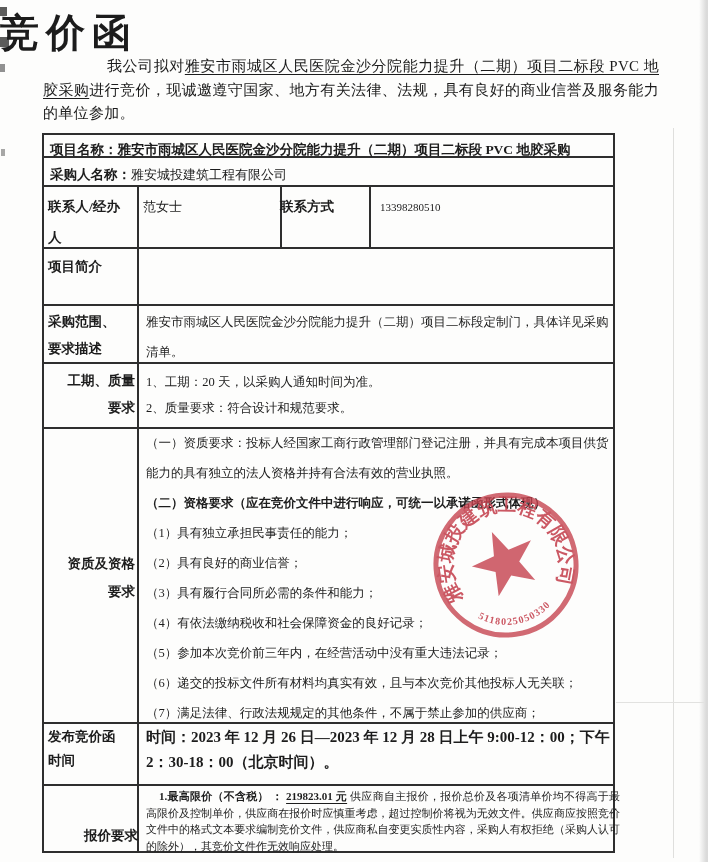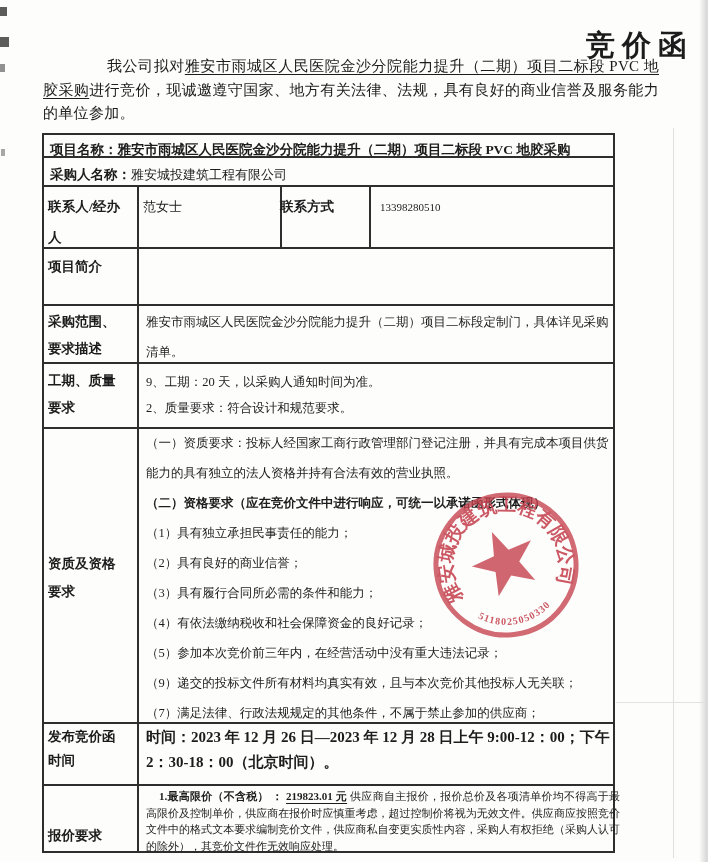--- a/index.html
+++ b/index.html
@@ -8,38 +8,38 @@
        font-family:"Liberation Serif","DejaVu Serif",serif;
        color:#1c1c1c;}
   .page{position:absolute;inset:0;}
   
   .edge-mark{position:absolute;background:#262626;opacity:.75;}
   .right-band{position:absolute;top:0;right:0;width:9px;height:862px;
               background:linear-gradient(to right,rgba(200,200,200,0) 0%,rgba(190,190,190,.55) 80%);}
   .fold-line{position:absolute;left:673px;top:128px;width:1px;height:730px;background:#d7d7d5;opacity:.8;}
   .scan-hline{position:absolute;left:616px;top:702px;width:88px;height:1px;background:#e2e2e0;}
   
-  .title{position:absolute;top:6px;left:0;width:694px;text-align:right;
-         font-size:29px;font-weight:bold;letter-spacing:7px;margin-top:20px;}
+  .title{position:absolute;top:6px;left:0;width:694px;text-align:left;
+         font-size:39px;font-weight:bold;letter-spacing:7px;}
   .intro{position:absolute;left:43px;top:40px;width:616px;
          font-size:15px;letter-spacing:.3px;line-height:23.5px;
          text-align:justify;text-indent:64px;}
   .u{text-decoration:underline;text-underline-offset:3px;}
   
   .tbl{position:absolute;left:42px;top:133px;width:573px;height:720px;
        border:2px solid #2e2e2e;box-sizing:border-box;}
   .hline{position:absolute;left:42px;width:573px;height:1.5px;background:#2e2e2e;}
   .vline{position:absolute;width:1.5px;background:#2e2e2e;}
   
   .cell{position:absolute;font-size:12.5px;line-height:30px;}
   .lbl{font-weight:bold;font-size:13.5px;}
   .b{font-weight:bold;}
   .label-box{position:absolute;left:48px;width:72px;font-weight:bold;font-size:13.5px;line-height:27px;}
   .just{text-align:justify;text-justify:inter-character;}
-  .ctr{text-align:left;}
+  .ctr{text-align:right;margin-left:15px;}
   .content{position:absolute;left:146px;width:474px;}
   
   .stamp{position:absolute;left:421px;top:483px;width:170px;height:170px;pointer-events:none;}
 </style>
 </head>
 <body>
 
 <div class="page">
 
   <div class="edge-mark" style="left:0;top:7px;width:7px;height:9px;"></div>
@@ -76,41 +76,41 @@
   <div class="cell lbl" style="left:280px;top:192px;width:76px;">联系方式</div>
   <div class="cell" style="left:380px;top:192px;width:200px;font-size:11px;">13398280510</div>
 
   <div class="label-box" style="top:253px;">项目简介</div>
 
   <div class="label-box" style="top:308px;">采购范围、要求描述</div>
   <div class="content" style="top:307px;line-height:30px;font-size:12.5px;">雅安市雨城区人民医院金沙分院能力提升（二期）项目二标段定制门，具体详见采购清单。</div>
 
   <div class="label-box ctr" style="top:367px;">工期、质量要求</div>
   <div class="content" style="top:370px;line-height:25.5px;font-size:12.5px;">
-    <div>9、工期：20 天，以采购人通知时间为准。</div>
+    <div>1、工期：20 天，以采购人通知时间为准。</div>
     <div>2、质量要求：符合设计和规范要求。</div>
   </div>
 
   <div class="label-box ctr" style="top:550px;line-height:28px;">资质及资格要求</div>
   <div class="content" style="top:428px;line-height:30px;font-size:12.5px;">
     <div>（一）资质要求：投标人经国家工商行政管理部门登记注册，并具有完成本项目供货能力的具有独立的法人资格并持有合法有效的营业执照。</div>
     <div class="b">（二）资格要求（应在竞价文件中进行响应，可统一以承诺函形式体现）</div>
     <div>（1）具有独立承担民事责任的能力；</div>
     <div>（2）具有良好的商业信誉；</div>
     <div>（3）具有履行合同所必需的条件和能力；</div>
     <div>（4）有依法缴纳税收和社会保障资金的良好记录；</div>
     <div>（5）参加本次竞价前三年内，在经营活动中没有重大违法记录；</div>
-    <div>（9）递交的投标文件所有材料均真实有效，且与本次竞价其他投标人无关联；</div>
+    <div>（6）递交的投标文件所有材料均真实有效，且与本次竞价其他投标人无关联；</div>
     <div>（7）满足法律、行政法规规定的其他条件，不属于禁止参加的供应商；</div>
   </div>
 
   <div class="label-box" style="top:725px;width:80px;line-height:24px;">发布竞价函时间</div>
   <div class="content b" style="top:725px;line-height:24.5px;font-size:15px;width:472px;">时间：2023 年 12 月 26 日—2023 年 12 月 28 日上午 9:00-12：00；下午 2：30-18：00（北京时间）。</div>
 
-  <div class="label-box" style="top:822px;width:80px;">报价要求</div>
+  <div class="label-box" style="top:822px;width:80px;margin-left:36px;">报价要求</div>
   <div class="content" style="top:788px;line-height:16.6px;font-size:11px;text-indent:13px;text-align:justify;"><span class="b">1.最高限价（不含税） ： </span><span class="b u">219823.01 元</span><span> 供应商自主报价，报价总价及各项清单价均不得高于最高限价及控制单价，供应商在报价时应慎重考虑，超过控制价将视为无效文件。供应商应按照竞价文件中的格式文本要求编制竞价文件，供应商私自变更实质性内容，采购人有权拒绝（采购人认可的除外），其竞价文件作无效响应处理。</span></div>
 
   <svg class="stamp" viewBox="0 0 170 170">
     <g transform="rotate(-8 85 82)" opacity="0.88">
       <circle cx="85" cy="82" r="70" fill="none" stroke="#c5424f" stroke-width="5" opacity="0.9"></circle>
       <polygon fill="#c5424f" opacity="0.92" points="77.9,46.7 90.5,67.6 114.4,63 98.5,81.4 110.3,102.7 87.8,93.3 71.2,111.1 73.2,86.8 51.2,76.4 74.9,70.9" transform="rotate(-4 85 80)"></polygon>
       <defs>
         <path id="arcTop" d="M 38.2 109 A 54 54 0 1 1 131.8 109" fill="none"></path>
         <path id="arcBottom" d="M 48.1 129.3 A 60 60 0 0 0 121.9 129.3" fill="none"></path>
       </defs>

